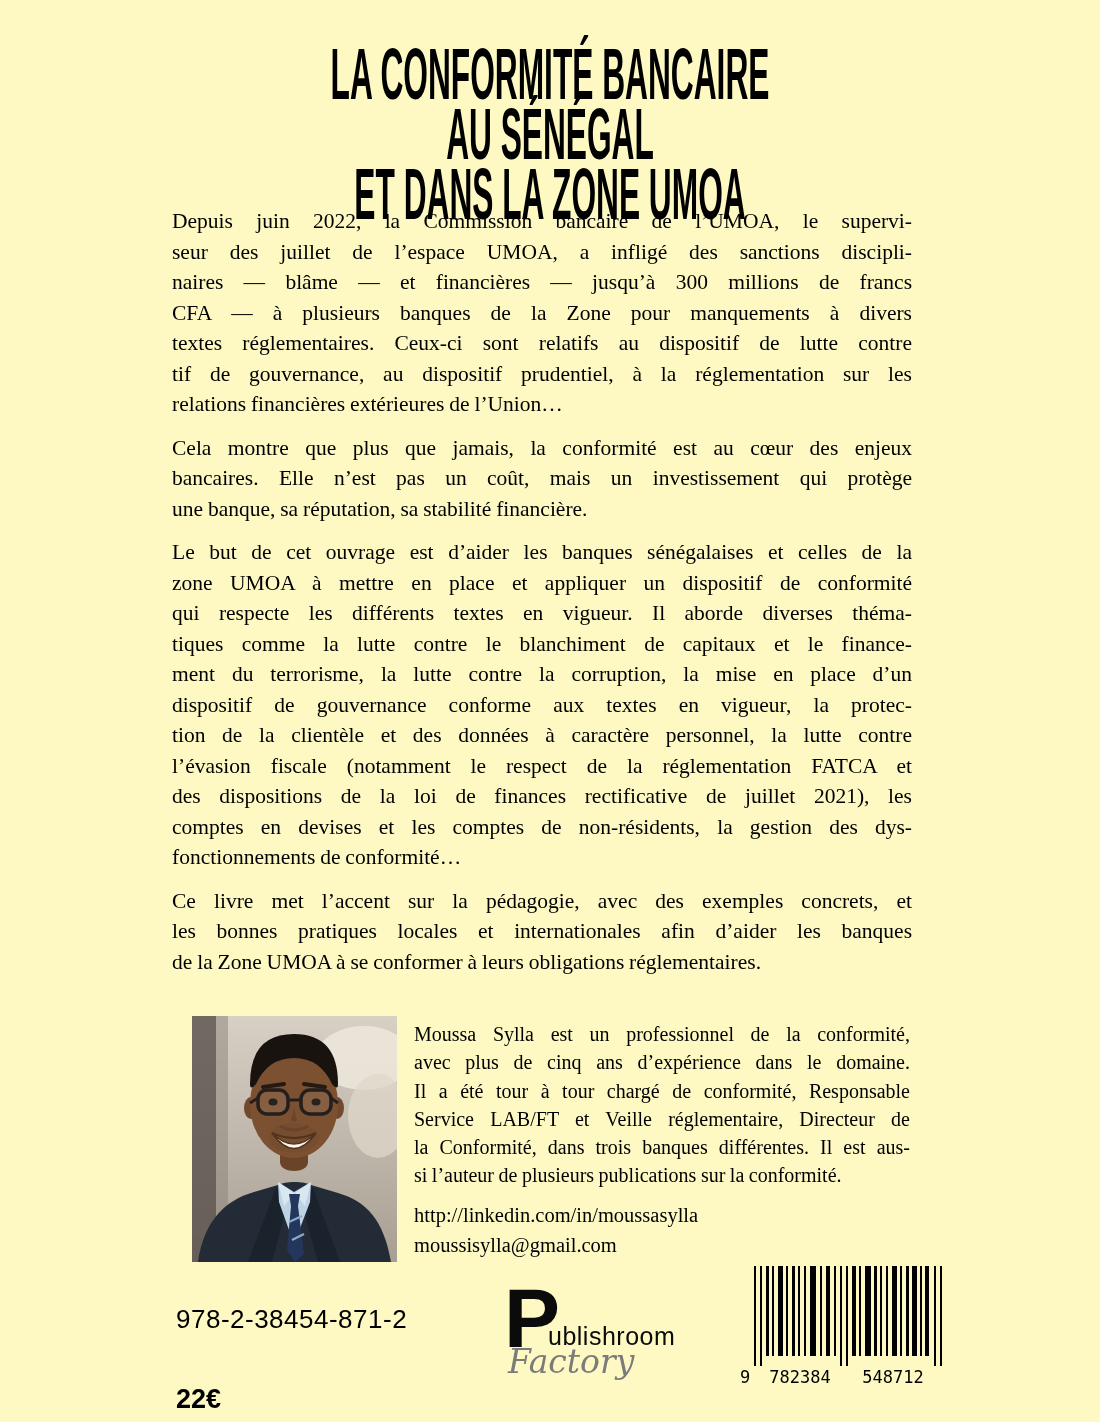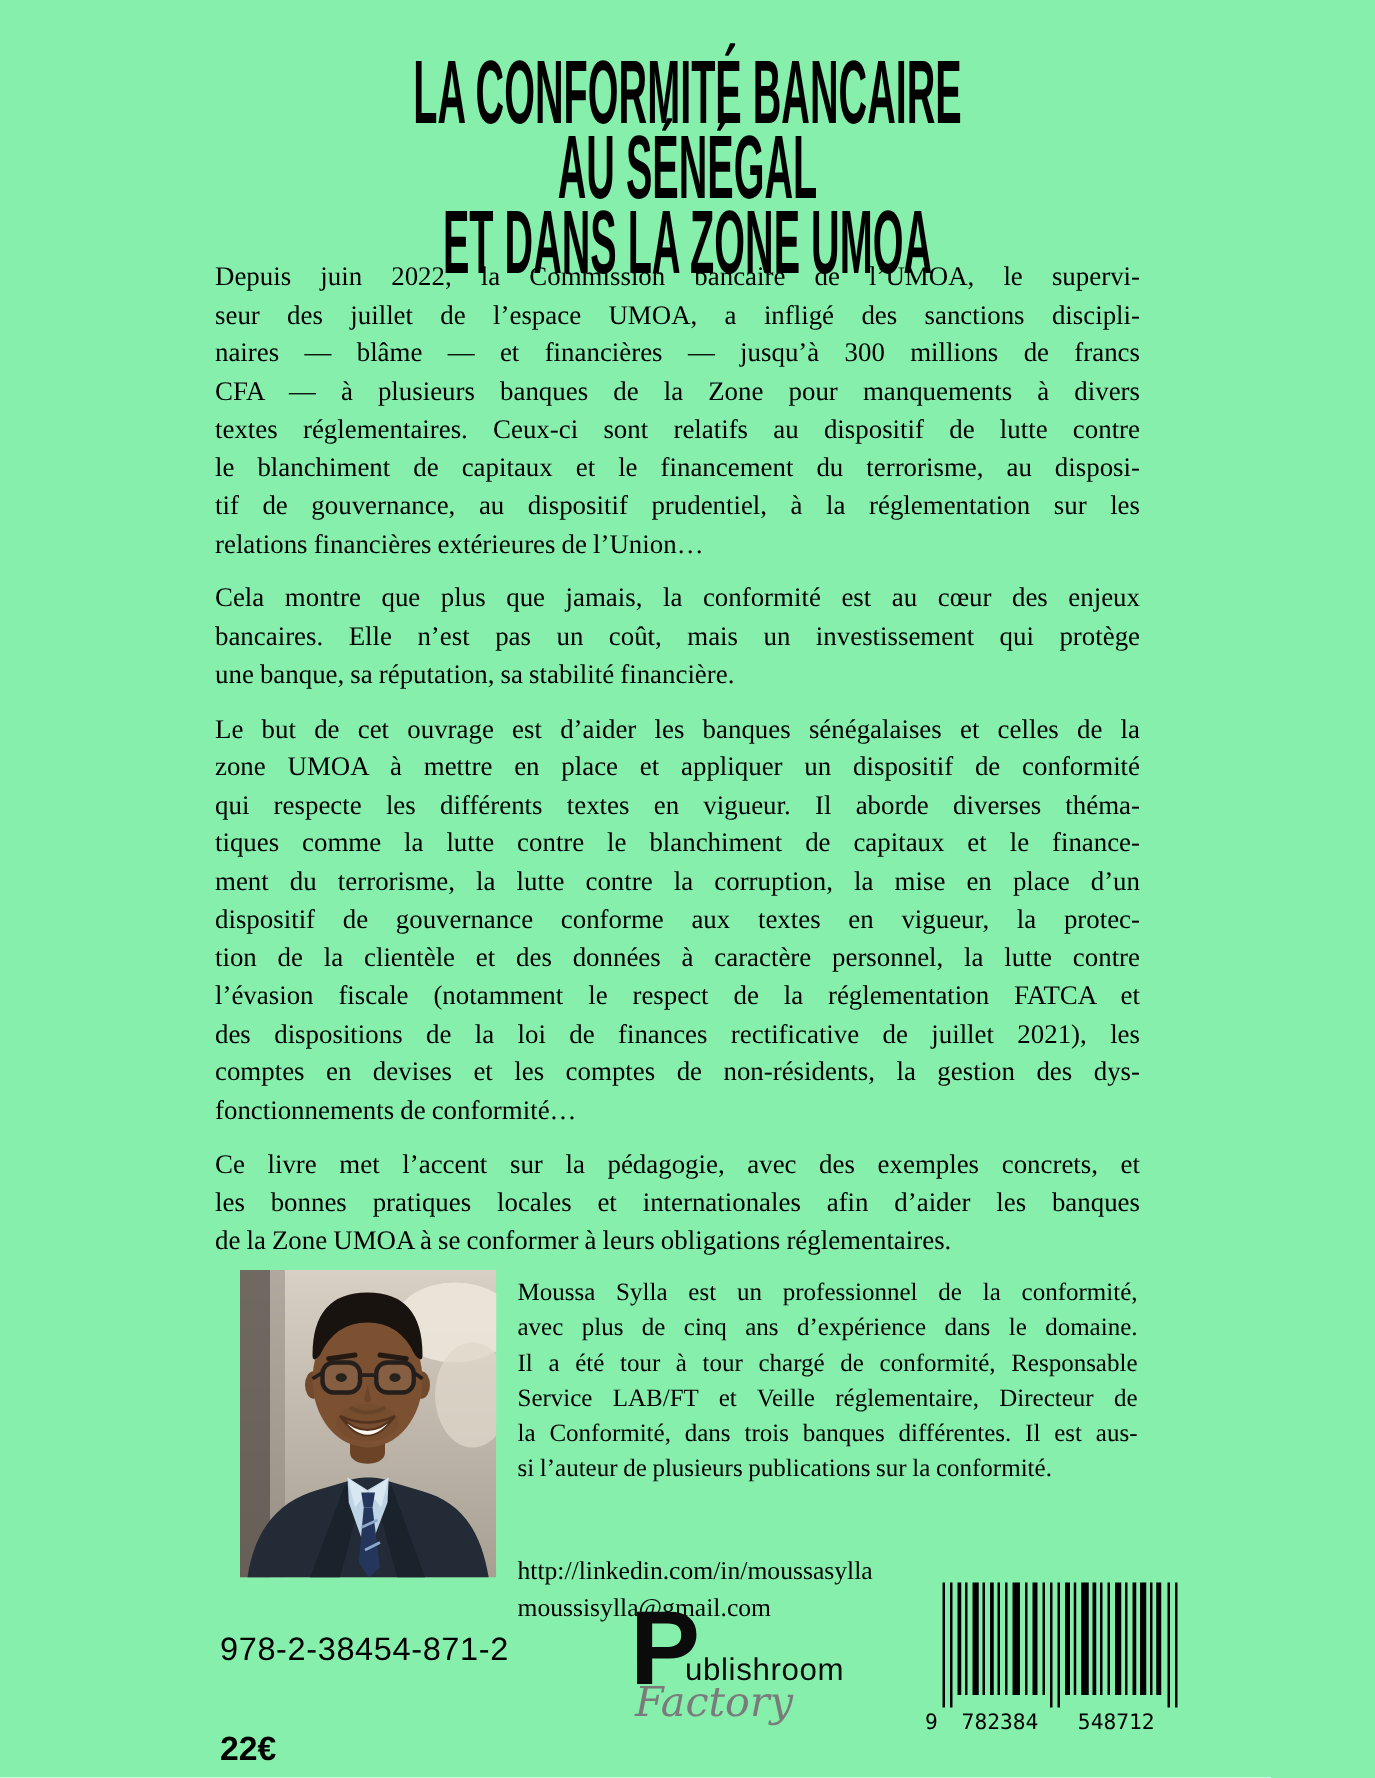--- a/index.html
+++ b/index.html
@@ -1,17 +1,17 @@
 <!DOCTYPE html>
 <html><head>
 <meta charset="utf-8">
 <style>
   html,body { margin:0; padding:0; background:#ffffff; }
   .page {
-    position:relative; width:1100px; height:1422px; background:#86efac;
+    position:relative; width:1100px; height:1422px; background:#fef9c3;
     color:#000; overflow:hidden; font-family:"Liberation Serif", serif;
   }
 
   
   .title {
     position:absolute; top:44px; left:0; width:1100px; margin:0;
     font:700 72px/60px "Liberation Sans", sans-serif;
     text-align:center; transform:scaleX(0.44); transform-origin:50% 0;
     letter-spacing:0; color:#000;
   }
@@ -29,21 +29,20 @@
   
   .photo { position:absolute; left:192px; top:1016px; width:205px; height:246px; margin:0; }
   .photo svg { display:block; }
   .bio {
     position:absolute; left:414px; top:1020px; width:496px;
     font:20px/28.3px "Liberation Serif", serif;
   }
   .links {
     position:absolute; left:414px; top:1200px; width:496px;
     font:20.5px/30px "Liberation Serif", serif;
-    margin-top:42px;
   }
 
   
   .isbn  { position:absolute; left:176px; top:1304px; font:26px/30px "Liberation Sans", sans-serif; letter-spacing:0.5px; }
   .price { position:absolute; left:176px; top:1336px; font:700 27px/30px "Liberation Sans", sans-serif;margin-top:48px; }
 
   .publisher-logo { position:absolute; left:504px; top:1282px; width:220px; height:110px; font-family:"Liberation Sans", sans-serif; }
   .logo-p       { position:absolute; left:0;  top:-6px; font-size:84px; line-height:84px; font-weight:700; color:#0b0b0b; }
   .logo-rest    { position:absolute; left:44px; top:40px; font-size:25px; letter-spacing:0.5px; color:#0b0b0b; }
   .logo-factory { position:absolute; left:4px; top:60px; font-size:33px; font-style:italic;
@@ -62,21 +61,20 @@
     <span class="tline">ET DANS LA ZONE UMOA</span>
   </h1>
 
   <section class="synopsis">
     <div class="para">
         <div class="jline">Depuis juin 2022, la Commission bancaire de l’UMOA, le supervi-</div>
         <div class="jline">seur des juillet de l’espace UMOA, a infligé des sanctions discipli-</div>
         <div class="jline">naires — blâme — et financières — jusqu’à 300 millions de francs</div>
         <div class="jline">CFA — à plusieurs banques de la Zone pour manquements à divers</div>
         <div class="jline">textes réglementaires. Ceux-ci sont relatifs au dispositif de lutte contre</div>
-        <div class="jline">le blanchiment de capitaux et le financement du terrorisme, au disposi-</div>
         <div class="jline">tif de gouvernance, au dispositif prudentiel, à la réglementation sur les</div>
         <div class="jline">relations financières extérieures de l’Union…</div>
       </div>
     <div class="para">
         <div class="jline">Cela montre que plus que jamais, la conformité est au cœur des enjeux</div>
         <div class="jline">bancaires. Elle n’est pas un coût, mais un investissement qui protège</div>
         <div class="jline">une banque, sa réputation, sa stabilité financière.</div>
       </div>
     <div class="para">
         <div class="jline">Le but de cet ouvrage est d’aider les banques sénégalaises et celles de la</div>

